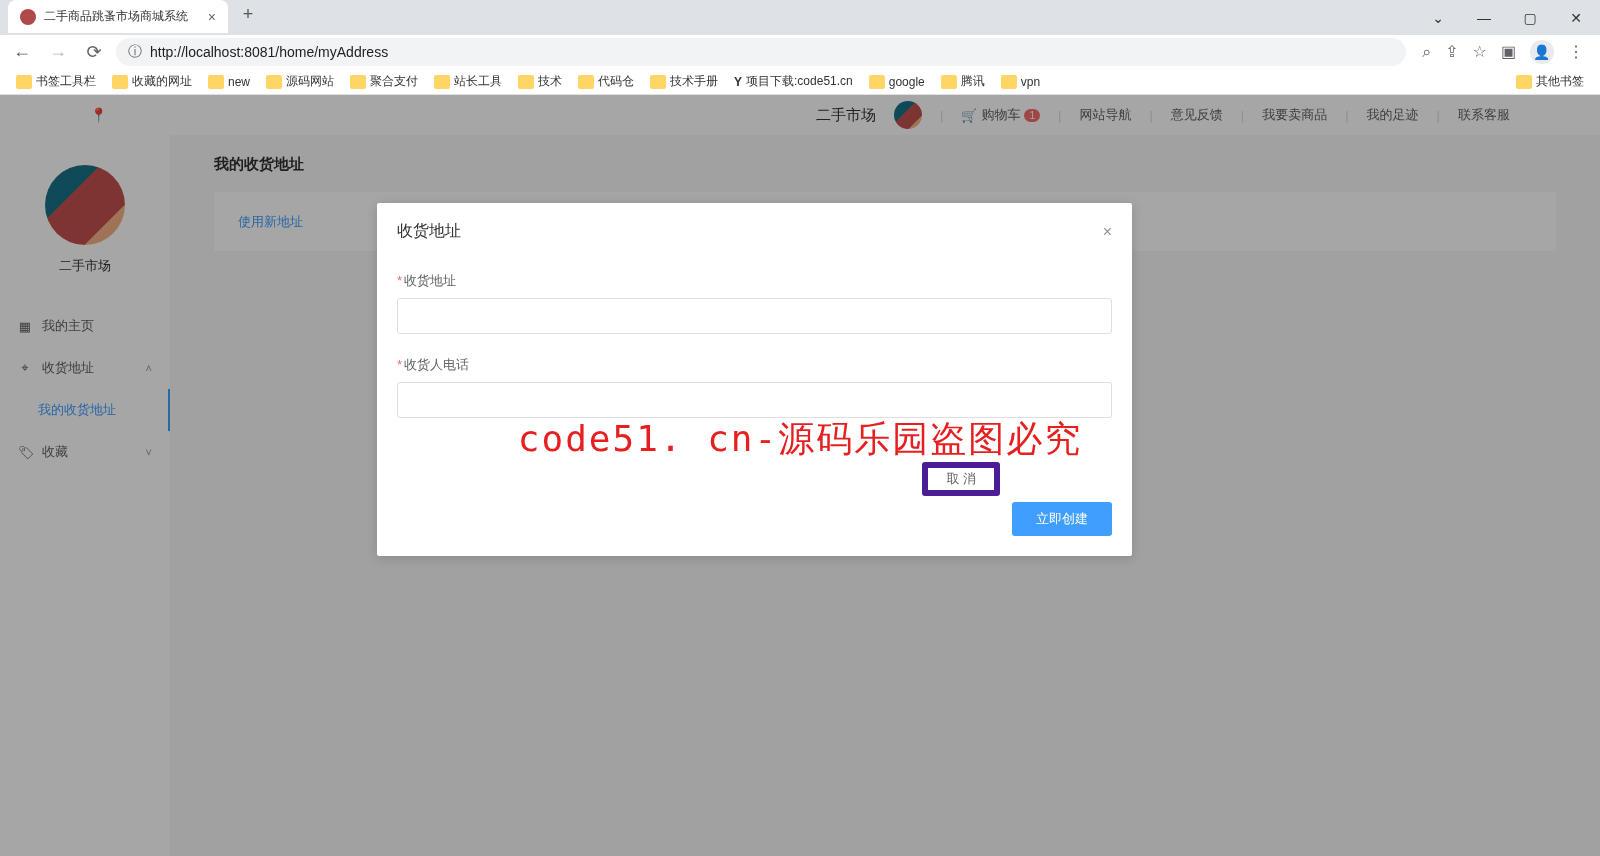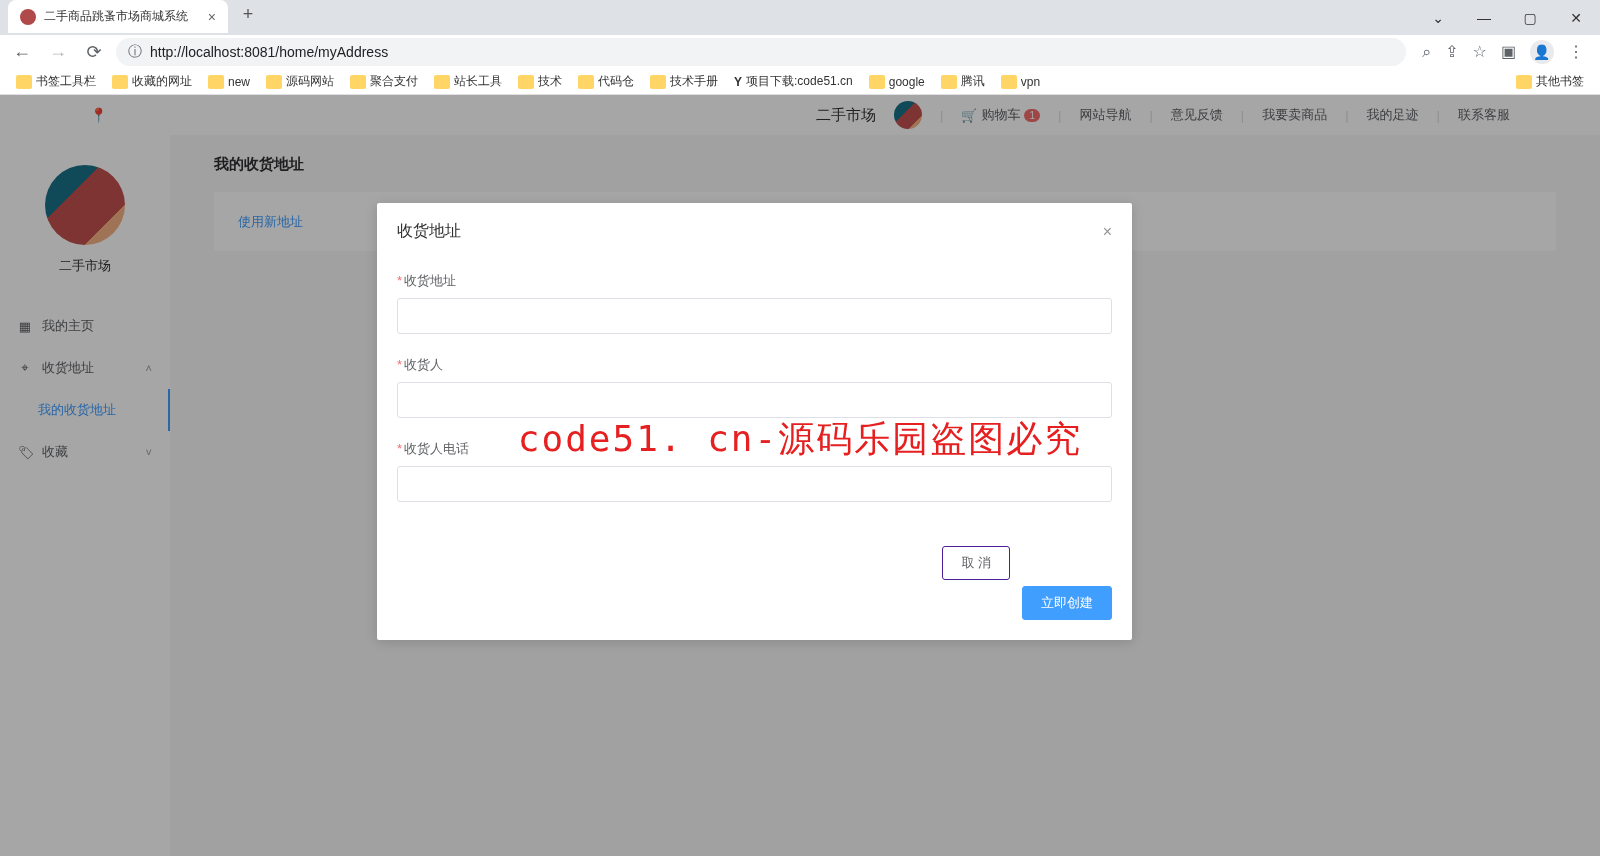--- a/index.html
+++ b/index.html
@@ -64,21 +64,21 @@
 .modal { position: absolute; left: 377px; top: 108px; width: 755px; background: #fff; border-radius: 2px; box-shadow: 0 2px 12px rgba(0,0,0,0.15); z-index: 10; }
 .modal-header { padding: 18px 20px 10px; display: flex; align-items: center; }
 .modal-title { font-size: 16px; color: #303133; }
 .modal-close { margin-left: auto; color: #909399; font-size: 16px; cursor: pointer; }
 .modal-body { padding: 20px 20px 10px; }
 .form-group { margin-bottom: 22px; }
 .form-label { font-size: 13px; color: #606266; margin-bottom: 8px; display: block; }
 .form-label .req { color: #f56c6c; margin-right: 2px; }
 .form-input { width: 100%; height: 36px; border: 1px solid #dcdfe6; border-radius: 3px; padding: 0 12px; font-size: 13px; outline: none; }
 .modal-footer { padding: 12px 20px 20px; display: flex; justify-content: flex-end; gap: 12px; }
-.btn { height: 34px; padding: 0 18px; border-radius: 3px; font-size: 13px; cursor: pointer; border: 1px solid #4c1d95; background: #fff; color: #606266; }
+.btn { height: 34px; padding: 0 18px; border-radius: 3px; font-size: 13px; cursor: pointer; border: 6px solid #4c1d95; background: #fff; color: #606266; }
 .btn-primary { background: #409eff; color: #fff; border-color: #409eff; margin-top: 40px; }
 
 
 .watermark { position: absolute; left: 50%; top: 320px; transform: translateX(-50%); font-size: 36px; color: #e62020; font-family: "Microsoft YaHei", monospace; z-index: 20; white-space: nowrap; letter-spacing: 2px; }
 </style>
 </head>
 <body>
 
 <div class="chrome-top">
   <div class="tab-bar">
@@ -240,24 +240,20 @@
     <div class="modal-header">
       <span class="modal-title">收货地址</span>
       <span class="modal-close">×</span>
     </div>
     <div class="modal-body">
       <div class="form-group">
         <label class="form-label"><span class="req">*</span><span>收货地址</span></label>
         <input class="form-input" type="text" style="">
       </div>
       <div class="form-group">
-        <label class="form-label"><span class="req">*</span><span>收货人</span></label>
-        <input class="form-input" type="text" style="">
-      </div>
-      <div class="form-group">
         <label class="form-label"><span class="req">*</span><span>收货人电话</span></label>
         <input class="form-input" type="text" style="">
       </div>
     </div>
     <div class="modal-footer">
       <button class="btn">取 消</button>
       <button class="btn btn-primary">立即创建</button>
     </div>
   </div>
 

